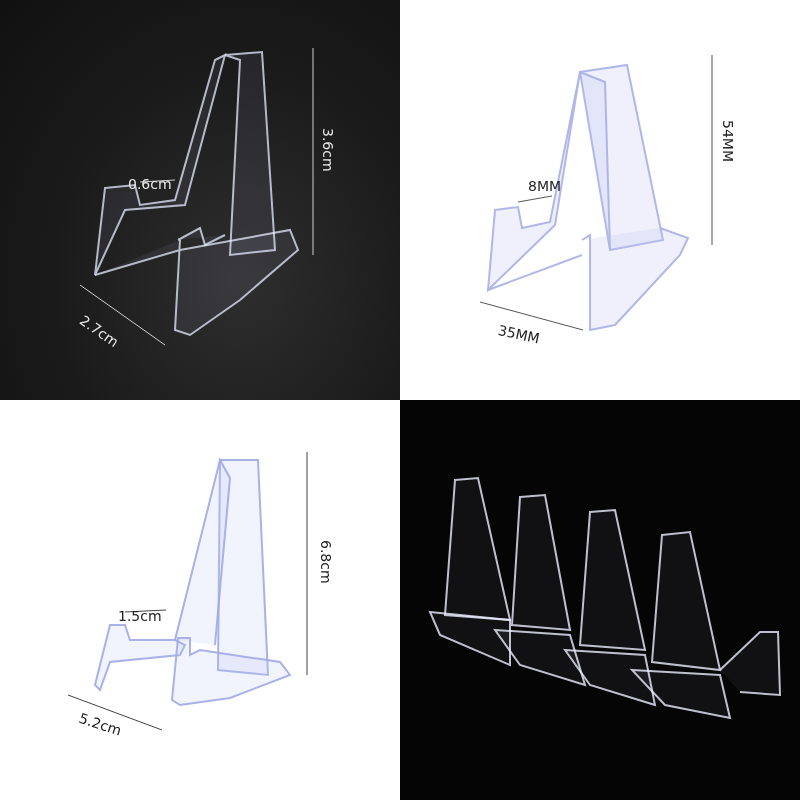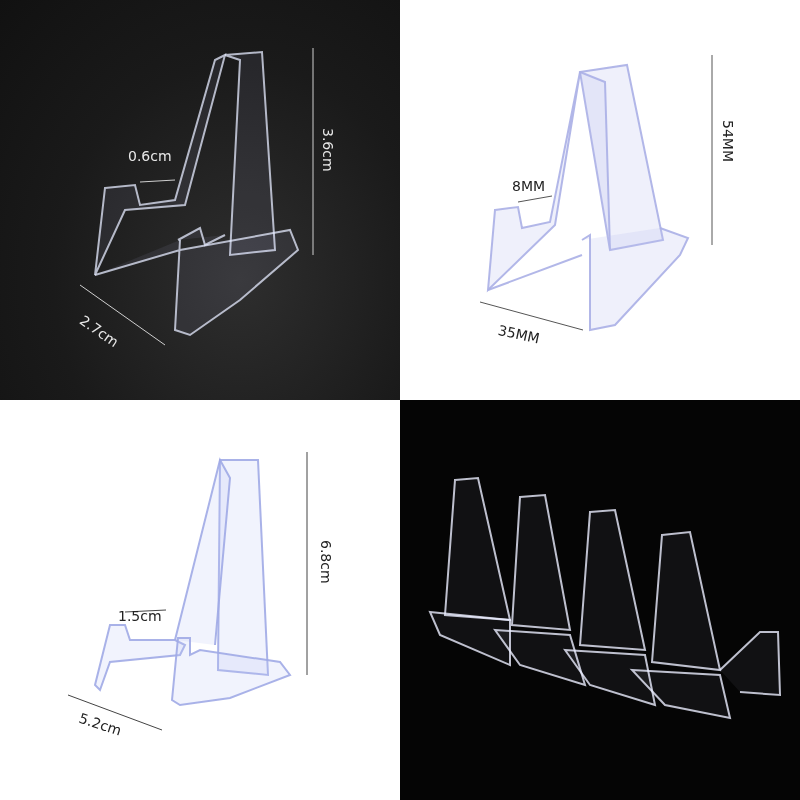--- a/index.html
+++ b/index.html
@@ -32,41 +32,41 @@
         <path d="M95 275 L180 250 L290 230 L298 250 L240 300 L190 335 L175 330 L180 240"></path>
         <path d="M178 240 L200 228 L205 245 L225 235"></path>
       </g>
 
       <g stroke="#cfcfcf" stroke-width="1">
         <line x1="313" y1="48" x2="313" y2="255"></line>
         <line x1="140" y1="182" x2="175" y2="180"></line>
         <line x1="80" y1="285" x2="165" y2="345"></line>
       </g>
     </svg>
-    <span class="lbl" style="left:128px;top:148px;">0.6cm</span>
+    <span class="lbl" style="left:128px;top:176px;">0.6cm</span>
     <span class="lbl rot90" style="left:336px;top:128px;">3.6cm</span>
     <span class="lbl" style="left:86px;top:312px;transform:rotate(35deg);transform-origin:left top;">2.7cm</span>
   </div>
 
   <div class="panel p2 light">
     <svg width="400" height="400">
       <g fill="rgba(190,195,240,0.25)" stroke="rgba(170,175,230,0.9)" stroke-width="2">
         <path d="M180 72 L227 65 L263 240 L210 250 Z"></path>
         <path d="M210 250 L205 82 L180 72"></path>
         <path d="M95 210 L118 207 L122 228 L150 222 L180 72 L155 225 L88 290 Z"></path>
         <path d="M182 240 L190 235 L190 330 L215 325 L280 255 L288 238 L260 228"></path>
         <path d="M88 290 L182 255"></path>
       </g>
       <g stroke="#555" stroke-width="1">
         <line x1="712" y1="55" x2="712" y2="245" transform="translate(-400,0)"></line>
         <line x1="118" y1="202" x2="152" y2="196"></line>
         <line x1="80" y1="302" x2="183" y2="330"></line>
       </g>
     </svg>
-    <span class="lbl" style="left:112px;top:178px;">8MM</span>
+    <span class="lbl" style="left:128px;top:178px;">8MM</span>
     <span class="lbl rot90" style="left:336px;top:120px;">54MM</span>
     <span class="lbl" style="left:100px;top:322px;transform:rotate(12deg);transform-origin:left top;">35MM</span>
   </div>
 
   <div class="panel p3 light">
     <svg width="400" height="400">
       <g fill="rgba(190,200,245,0.22)" stroke="rgba(160,170,230,0.9)" stroke-width="2">
         <path d="M220 60 L258 60 L268 275 L218 270 Z"></path>
         <path d="M175 240 L220 60 L230 78 L215 245"></path>
         <path d="M95 285 L110 225 L125 225 L130 240 L175 240 L185 245 L180 255 L110 262 L100 290 Z"></path>

